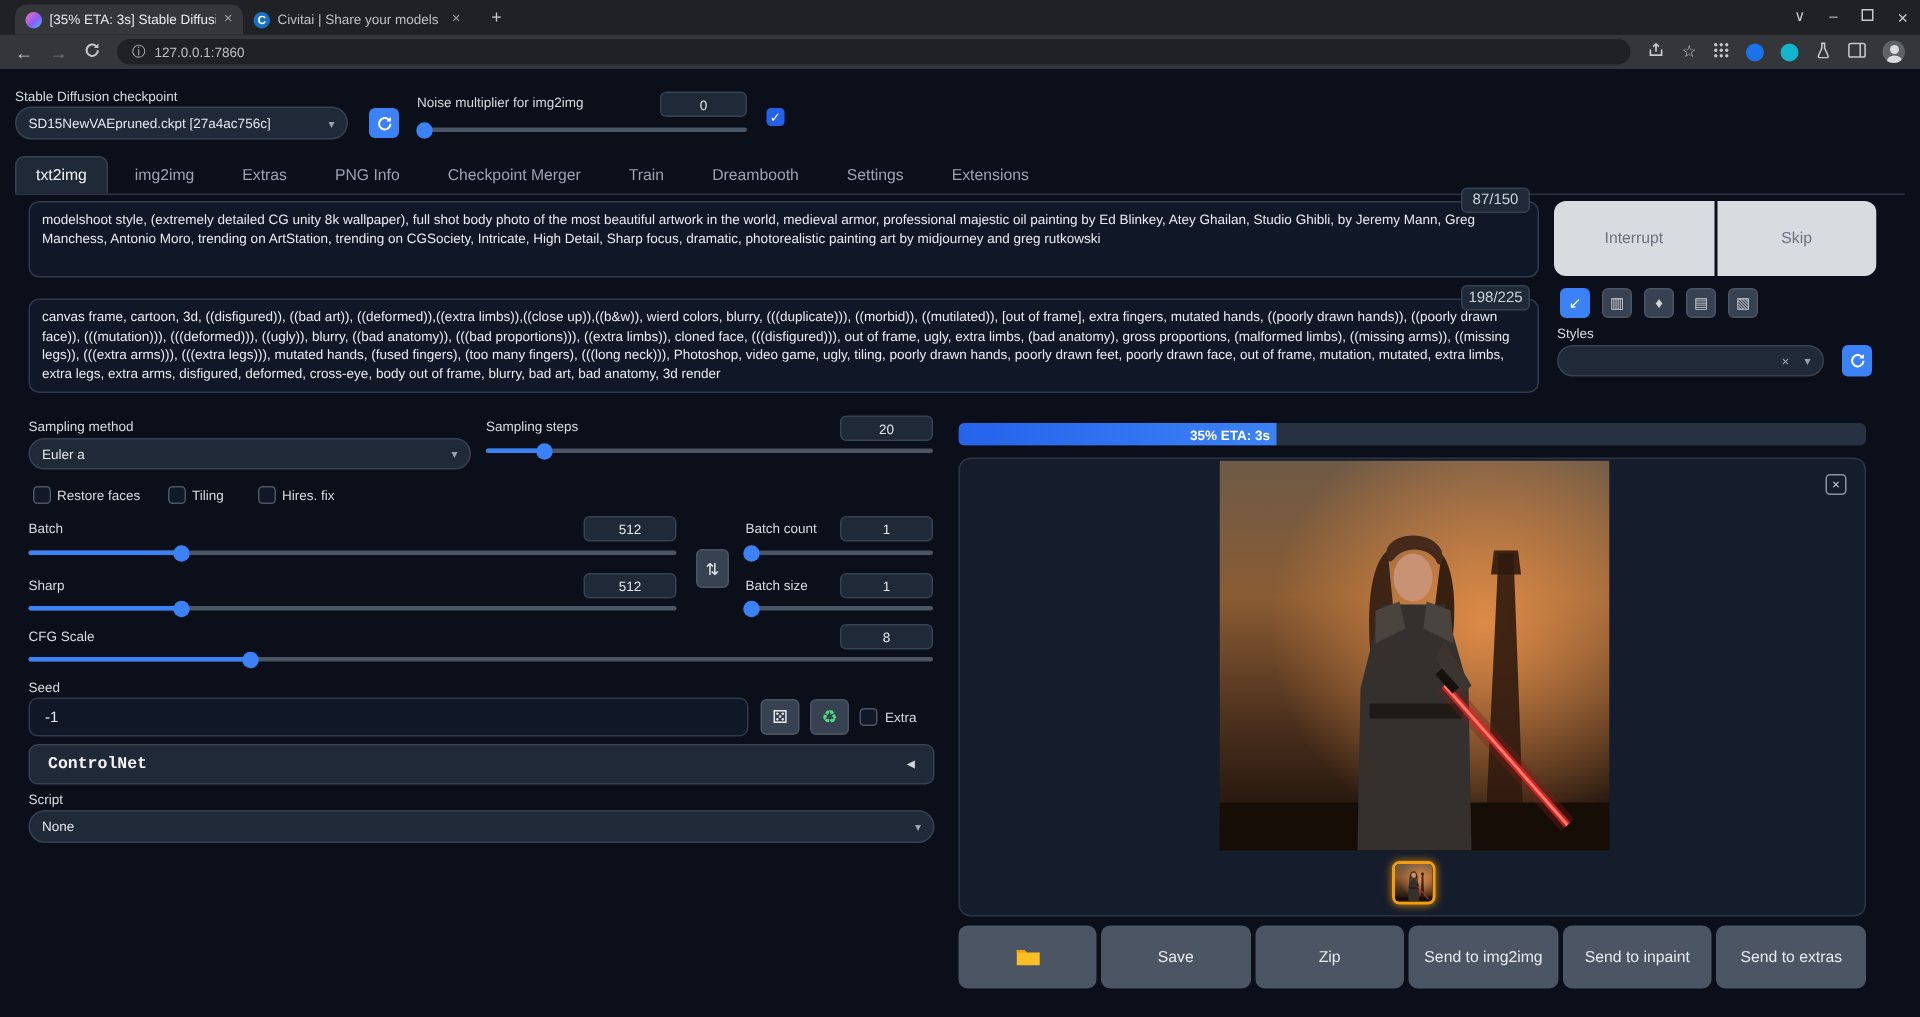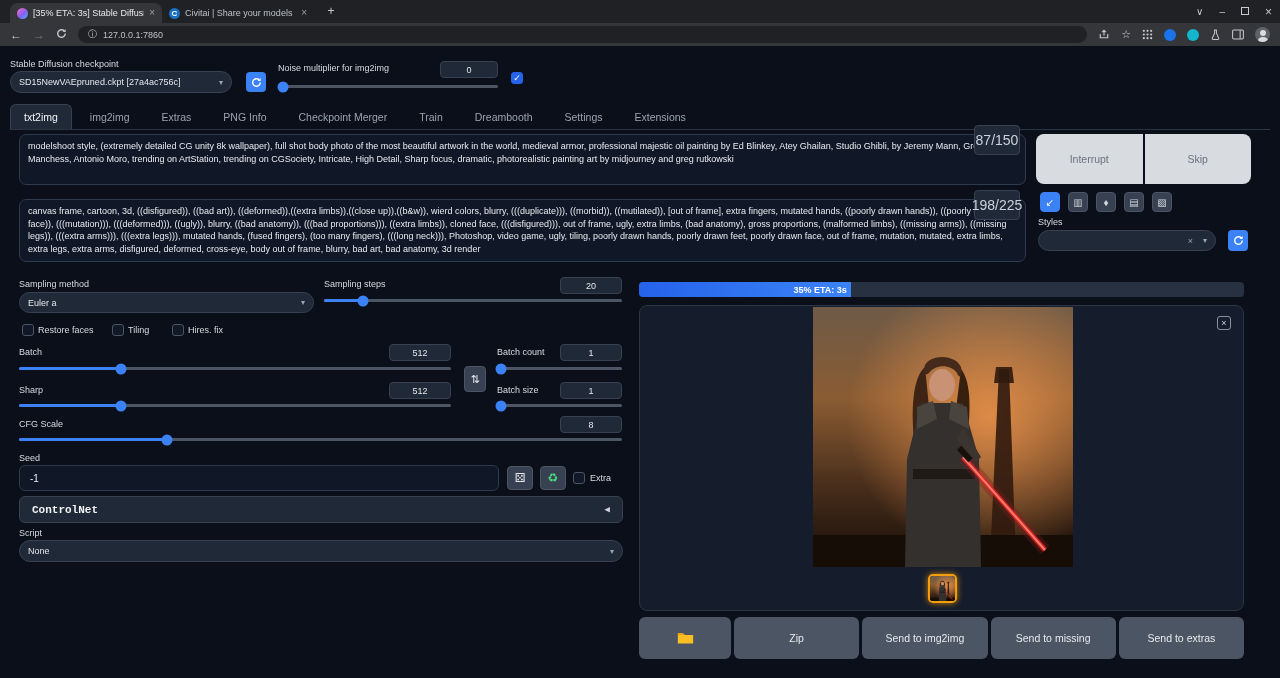--- a/index.html
+++ b/index.html
@@ -42,21 +42,21 @@
   .sld .knob{position:absolute;top:50%;width:11px;height:11px;background:#3b82f6;border-radius:50%;transform:translate(-50%,-50%);}
   .cbx{position:absolute;width:12px;height:12px;background:#111827;border:1px solid #4b5563;border-radius:3px;}
   .cbx.on{background:#2563eb;border-color:#2563eb;color:#fff;font-size:9px;line-height:11px;text-align:center;}
   .ibtn{position:absolute;display:flex;align-items:center;justify-content:center;border-radius:4px;}
   .bluebtn{background:#3b82f6;color:#fff;}
   .graybtn{background:#374151;border:1px solid #4b5563;color:#e5e7eb;}
   .tabsrow{position:absolute;left:10px;top:58px;width:1260px;height:26px;display:flex;gap:4px;border-bottom:1px solid #2b3544;}
   .apptab{padding:0 13px;display:flex;align-items:center;font-size:10.5px;color:#9aa3b2;border:1px solid transparent;border-bottom:none;border-radius:6px 6px 0 0;white-space:nowrap;}
   .apptab.active{color:#f3f4f6;background:#1f2937;border-color:#374151;}
   .ta{position:absolute;background:#101827;border:1px solid #2e3a4d;border-radius:7px;padding:5px 8px;font-size:9px;line-height:12.5px;color:#e8eaf0;overflow:hidden;resize:none;font-family:"Liberation Sans","DejaVu Sans",sans-serif;width:1007px;}
-  .counter{position:absolute;top:-9px;right:6px;width:46px;height:30px;background:#1f2937;border:1px solid #374151;border-radius:4px;color:#cbd2dc;font-size:14px;display:flex;align-items:center;justify-content:center;margin-left:44px;}
+  .counter{position:absolute;top:-9px;right:6px;width:46px;height:17px;background:#1f2937;border:1px solid #374151;border-radius:4px;color:#cbd2dc;font-size:10px;display:flex;align-items:center;justify-content:center;margin-left:44px;}
   .stopwrap{position:absolute;left:1036px;top:88px;width:215px;height:50px;display:flex;gap:2px;border-radius:8px;overflow:hidden;}
   .stopbtn{flex:1;background:#d8dbe0;color:#6b7280;font-size:10.5px;display:flex;align-items:center;justify-content:center;}
   .srow{position:absolute;left:1040px;top:146px;display:flex;gap:8px;}
   .srow .sq{width:20px;height:20px;border-radius:4px;background:#374151;border:1px solid #4b5563;display:flex;align-items:center;justify-content:center;font-size:10px;color:#d1d5db;}
   .srow .sq.blue{background:#3b82f6;border-color:#3b82f6;color:#fff;}
   .pink{color:#ec4899;}
   .seedin{position:absolute;background:#101827;border:1px solid #2e3a4d;border-radius:6px;color:#e8eaf0;font-size:10px;padding:0 10px;font-family:"Liberation Sans","DejaVu Sans",sans-serif;}
   .accord{position:absolute;background:#1f2937;border:1px solid #374151;border-radius:6px;display:flex;align-items:center;justify-content:space-between;padding:0 12px;font-family:Liberation Mono, monospace;}
   .accord .atitle{font-size:11px;font-weight:bold;color:#f3f4f6;}
   .accord .aarrow{font-size:9px;color:#d1d5db;}
@@ -345,20 +345,21 @@
       </div>
     </div>
 
     <div class="outrow">
       <div class="outbtn folder">
         <svg viewBox="0 0 20 16" width="17" height="14">
             <path d="M1 2.5h6l2 2h10v10H1z" fill="#fbbf24"></path>
             <path d="M1 2.5h6l2 2H1z" fill="#f59e0b"></path>
           </svg>
       </div>
+      <div class="outbtn">Save</div>
       <div class="outbtn">Zip</div>
       <div class="outbtn">Send to img2img</div>
-      <div class="outbtn">Send to missing</div>
+      <div class="outbtn">Send to inpaint</div>
       <div class="outbtn">Send to extras</div>
     </div>
 
   </div>
 </div>
 
 </body></html>

